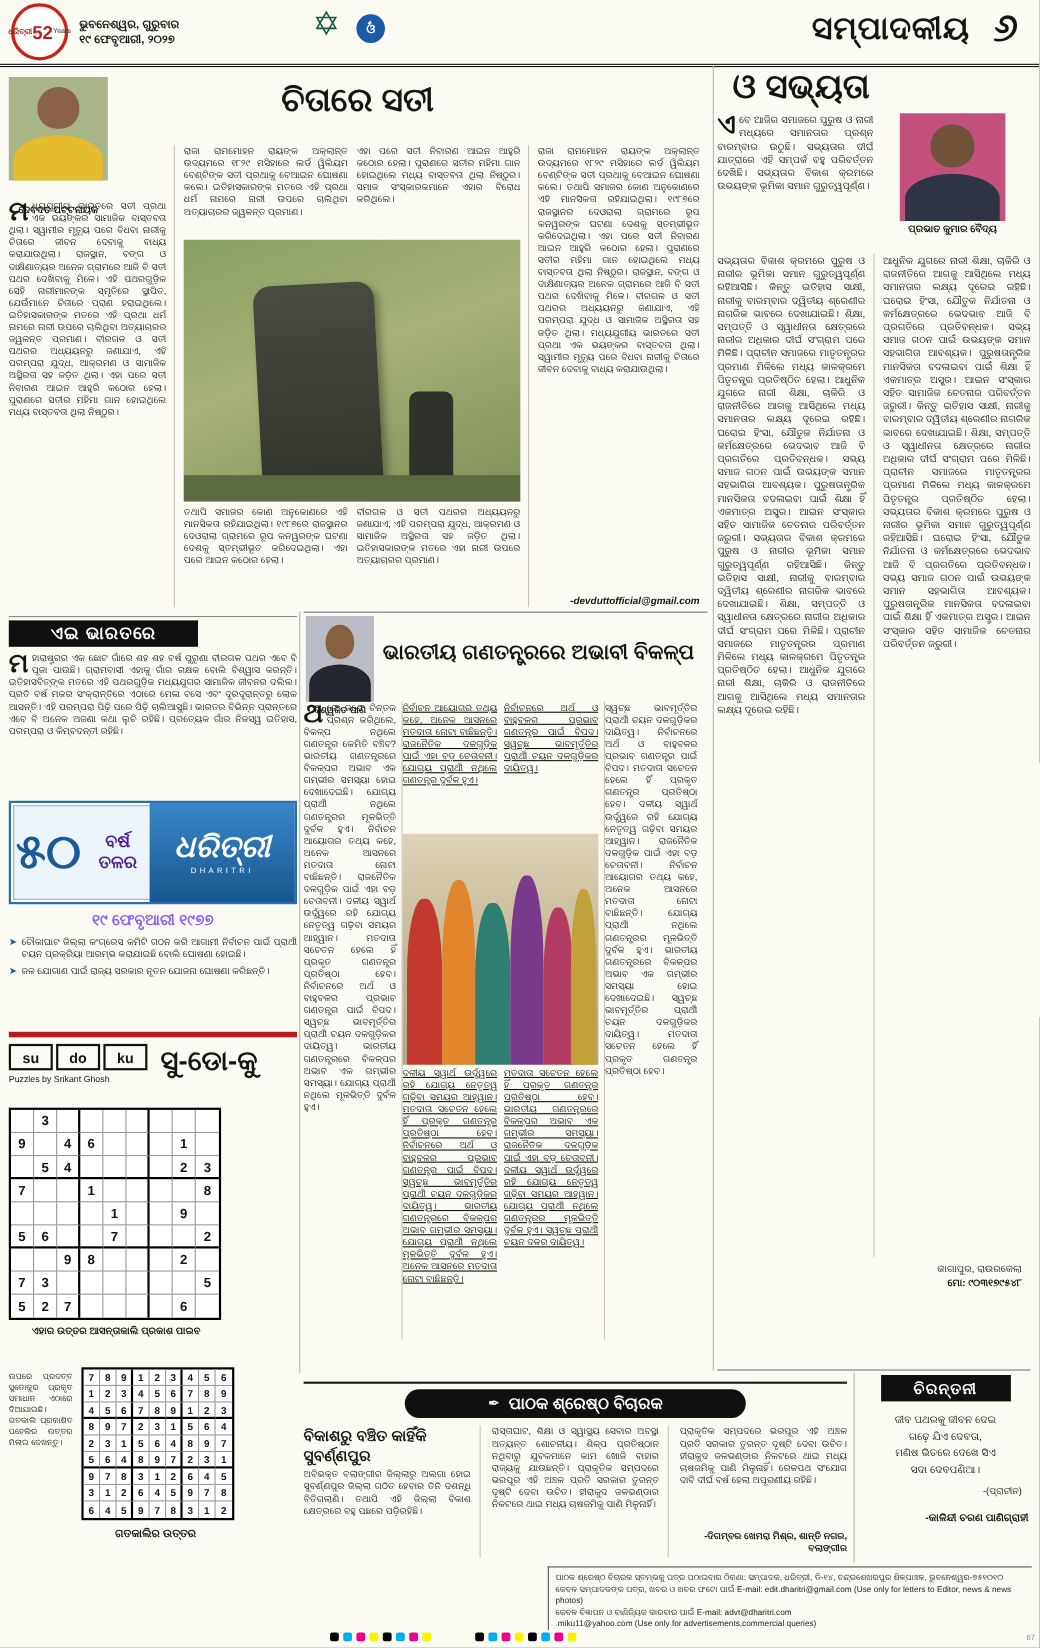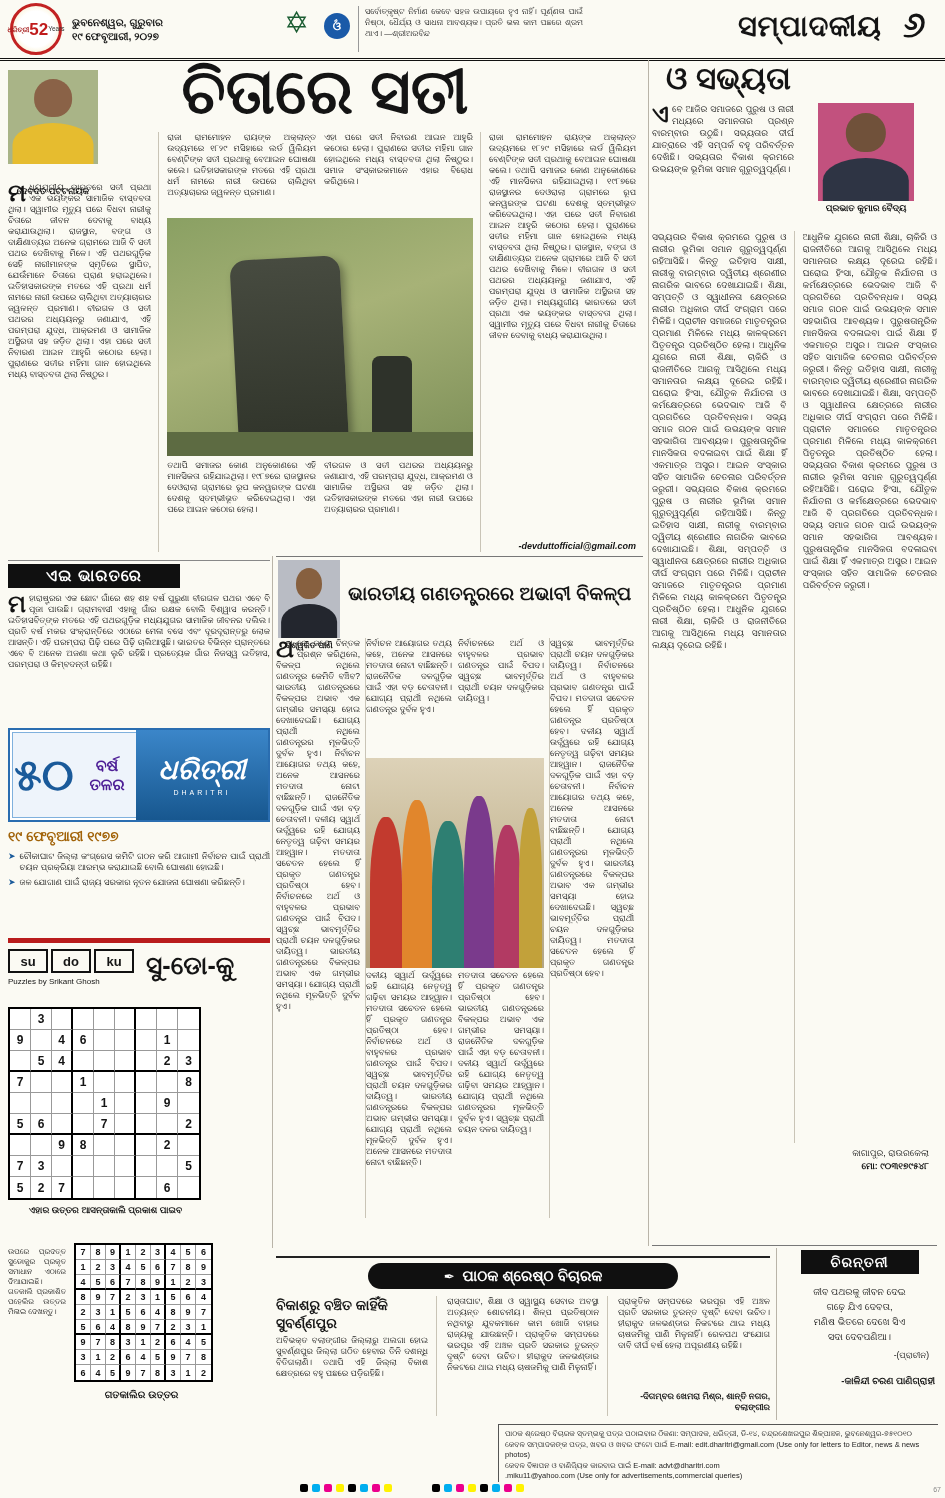--- a/index.html
+++ b/index.html
@@ -23,21 +23,21 @@
   #omcircle{position:absolute;left:324px;top:13px;width:26px;height:26px;border-radius:50%;background:#1a5aa8;
             color:#fff;font-size:12px;display:flex;align-items:center;justify-content:center;font-weight:bold;}
   .aph{position:absolute;top:6px;font-size:8px;line-height:11px;color:#222;border-left:1px solid #999;
        padding-left:6px;text-align:justify;overflow:hidden;height:46px;}
   #aph1{left:358px;width:218px;}
   #aph2{left:588px;width:142px;}
   #ed-title{position:absolute;left:738px;top:10px;width:165px;font-size:29px;font-weight:800;letter-spacing:.5px;}
   #pagenum{position:absolute;left:903px;top:4px;font-size:36px;font-weight:800;}
 
   
-  #main-title{position:absolute;left:105px;top:62px;width:440px;height:62px;font-size:62px;font-weight:800;
+  #main-title{position:absolute;left:105px;top:62px;width:440px;height:62px;font-size:30px;font-weight:800;
               text-align:center;line-height:60px;}
   #main-author-photo{position:absolute;left:8px;top:70px;width:90px;height:94px;}
   #main-author-name{position:absolute;left:4px;top:166px;width:98px;text-align:center;font-size:9px;font-weight:bold;margin-top:20px;}
   #main-body{position:absolute;left:8px;top:132px;width:635px;height:420px;display:flex;gap:8px;}
   #main-body .mcol{border-right:1px solid #c9c4b6;padding-right:7px;font-size:8.5px;line-height:11px;}
   #mcol1{width:146px;}
   #mcol1 .txt{margin-top:50px;height:370px;}
   #mcol23{width:312px;display:flex;flex-direction:column;border-right:1px solid #c9c4b6;padding-right:7px;}
   #mcol23 .toprow,#mcol23 .botrow{display:flex;gap:8px;font-size:8.5px;line-height:11px;}
   #mcol23 .toprow>div,#mcol23 .botrow>div{flex:1;}
@@ -76,21 +76,21 @@
   #fy{position:absolute;left:8px;top:728px;width:262px;height:206px;}
   #fy-box{height:94px;border:2px solid #2a6db0;box-sizing:border-box;display:flex;background:#eef4fb;
           box-shadow:inset 0 0 0 2px #fff, inset 0 0 0 3px #7fb0dd;}
   #fy-num{width:68px;display:flex;align-items:center;justify-content:center;font-size:44px;font-weight:800;color:#1a5a9a;}
   #fy-label{width:58px;display:flex;flex-direction:column;align-items:center;justify-content:center;
             font-size:16px;font-weight:800;color:#4c1d95;line-height:19px;}
   #fy-brand{flex:1;background:linear-gradient(#3b86c9,#17578f);display:flex;flex-direction:column;
             align-items:center;justify-content:center;color:#fff;}
   #fy-brand .big{font-size:28px;font-weight:800;font-style:italic;}
   #fy-brand .sub{font-size:7px;letter-spacing:3px;margin-top:2px;}
-  #fy-date{margin-top:6px;text-align:left;font-size:14px;font-weight:800;color:#a16207;}
+  #fy-date{margin-top:6px;text-align:center;font-size:14px;font-weight:800;color:#8b5cf6;}
   #fy-items{margin-top:6px;font-size:8.5px;line-height:11px;}
   .fy-item{display:flex;gap:4px;margin-bottom:4px;}
   .fy-item .arrow{color:#1a5a9a;font-size:9px;line-height:11px;}
   .fy-item .it{flex:1;text-align:justify;}
 
   
   #sudoku{position:absolute;left:8px;top:938px;width:262px;height:524px;border-top:5px solid #b91c1c;box-sizing:border-box;padding-top:6px;}
   #sd-brandrow{display:flex;gap:3px;}
   .sd-box{width:36px;height:20px;border:2px solid #111;font-size:13px;font-weight:800;
           display:flex;align-items:center;justify-content:center;text-transform:lowercase;}
@@ -109,21 +109,21 @@
 
   
   #middle-article{position:absolute;left:276px;top:560px;width:367px;height:688px;}
   #ma-photo{position:absolute;left:2px;top:0px;width:62px;height:78px;}
   #ma-author{position:absolute;left:-6px;top:80px;width:78px;text-align:center;font-size:8.5px;font-weight:bold;}
   #ma-title{position:absolute;left:72px;top:22px;width:295px;font-size:19px;font-weight:800;line-height:24px;}
   #ma-body{position:absolute;left:0;top:78px;width:367px;height:580px;display:flex;gap:0;}
   #ma-body .acol{font-size:8.5px;line-height:11px;border-right:1px solid #c9c4b6;padding-right:5px;}
   #acol1{width:84px;}
   #acol23{width:178px;display:flex;flex-direction:column;border-right:1px solid #c9c4b6;padding-right:5px;}
-  #acol23 .toprow,#acol23 .botrow{display:flex;gap:6px;font-size:8.5px;line-height:11px;}
+  #acol23 .toprow,#acol23 .botrow{display:flex;gap:6px;font-size:8.5px;line-height:11px;text-decoration:underline;}
   #acol23 .toprow>div,#acol23 .botrow>div{flex:1;}
   #acol23 .toprow{height:118px;}
   #acol23 .botrow{flex:1;}
   #acol4{width:84px;border-right:none !important;}
   #voters-photo{width:100%;height:210px;margin:2px 0;position:relative;overflow:hidden;
                 background:linear-gradient(180deg,#ddd2b8 0%,#cdc0a0 35%,#b3a582 100%);}
   .fig{position:absolute;bottom:0;border-radius:45% 45% 0 0;}
 
   
   #letters{position:absolute;left:276px;top:1256px;width:494px;height:164px;border-top:2px solid #222;box-sizing:border-box;}
@@ -177,21 +177,20 @@
       <span class="bname">ଧରିତ୍ରୀ</span>
       <span class="byrs">52</span>
       <span class="bylab">Years</span>
     </div>
     <div id="dateline">
       <div>ଭୁବନେଶ୍ୱର, ଗୁରୁବାର</div>
       <div>୧୯ ଫେବୃଆରୀ, ୨୦୨୭</div>
     </div>
     <div id="emblem">✡</div>
     <div id="omcircle">ଓଁ</div>
-    <div id="aph1" class="aph">ସର୍ବୋତ୍କୃଷ୍ଟ ନିର୍ମାଣ କେବେ ସହଜ ଉପାୟରେ ହୁଏ ନାହିଁ। ପୂର୍ଣ୍ଣତା ପାଇଁ ନିଷ୍ଠା, ଧୈର୍ଯ୍ୟ ଓ ସାଧନା ଆବଶ୍ୟକ। ପ୍ରତି ଭଲ କାମ ପଛରେ ଶ୍ରମ ଥାଏ। —ଶ୍ରୀଅରବିନ୍ଦ</div>
     <div id="ed-title">ସମ୍ପାଦକୀୟ</div>
     <div id="pagenum">୬</div>
   </header>
 
   <h1 id="main-title" style="margin:0;">ଚିତାରେ ସତୀ</h1>
   <div id="main-author-photo" class="portrait p-main"></div>
   <div id="main-author-name">ଦେବଦତ ପଟ୍ଟନାୟକ</div>
 
   <div id="main-body">
     <div id="mcol1" class="mcol">

